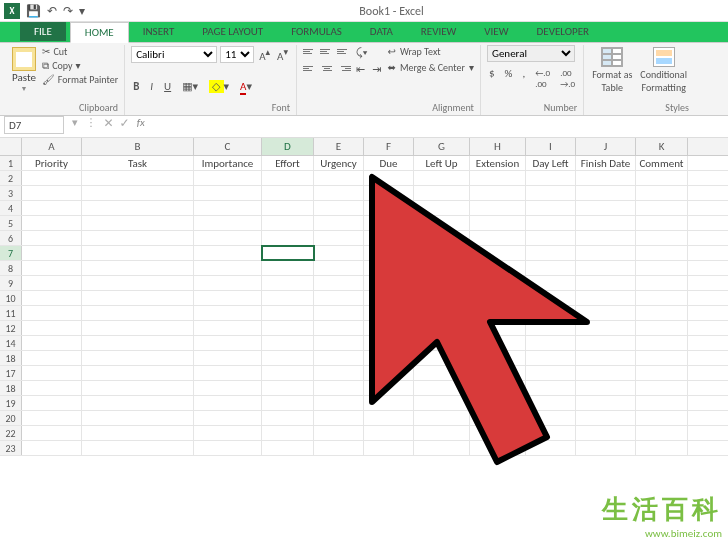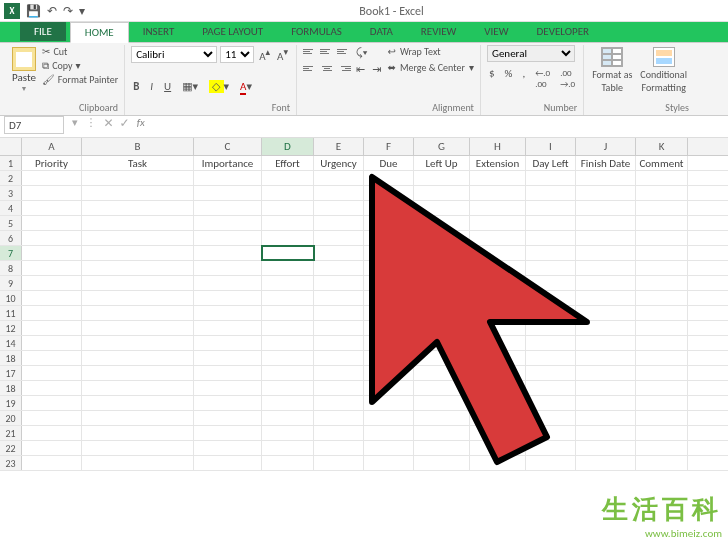--- a/index.html
+++ b/index.html
@@ -521,34 +521,20 @@
         <div class="cell c-D"></div>
         <div class="cell c-E"></div>
         <div class="cell c-F"></div>
         <div class="cell c-G"></div>
         <div class="cell c-H"></div>
         <div class="cell c-I"></div>
         <div class="cell c-J"></div>
         <div class="cell c-K"></div>
       </div>
       <div class="row">
-        <div class="rh">21</div>
-        <div class="cell c-A"></div>
-        <div class="cell c-B"></div>
-        <div class="cell c-C"></div>
-        <div class="cell c-D"></div>
-        <div class="cell c-E"></div>
-        <div class="cell c-F"></div>
-        <div class="cell c-G"></div>
-        <div class="cell c-H"></div>
-        <div class="cell c-I"></div>
-        <div class="cell c-J"></div>
-        <div class="cell c-K"></div>
-      </div>
-      <div class="row">
         <div class="rh">22</div>
         <div class="cell c-A"></div>
         <div class="cell c-B"></div>
         <div class="cell c-C"></div>
         <div class="cell c-D"></div>
         <div class="cell c-E"></div>
         <div class="cell c-F"></div>
         <div class="cell c-G"></div>
         <div class="cell c-H"></div>
         <div class="cell c-I"></div>

